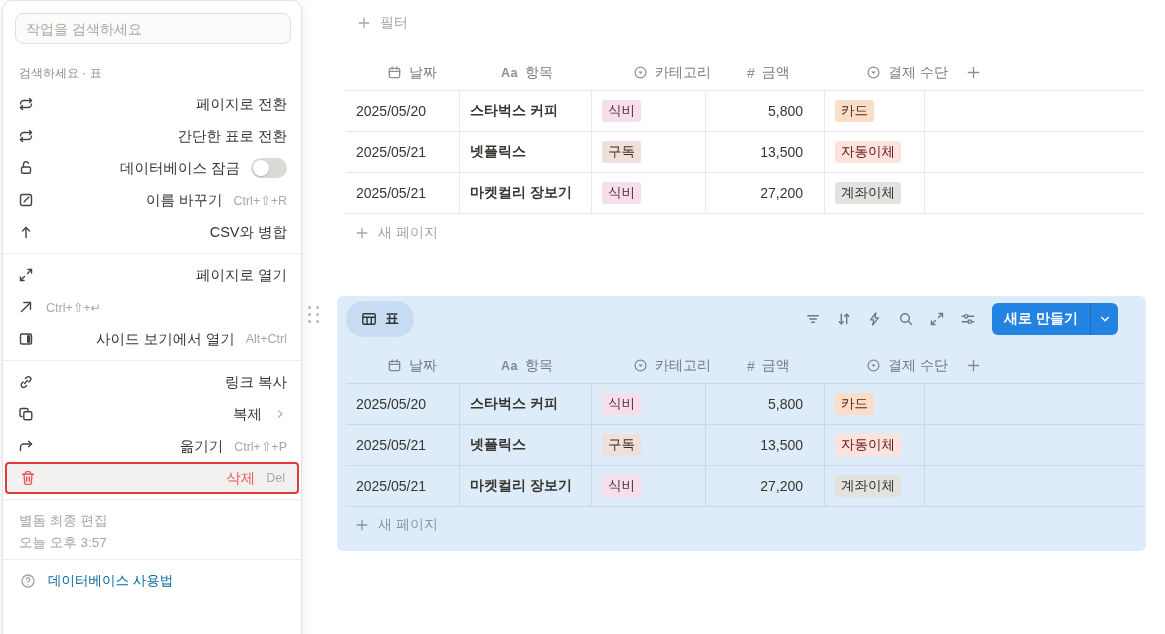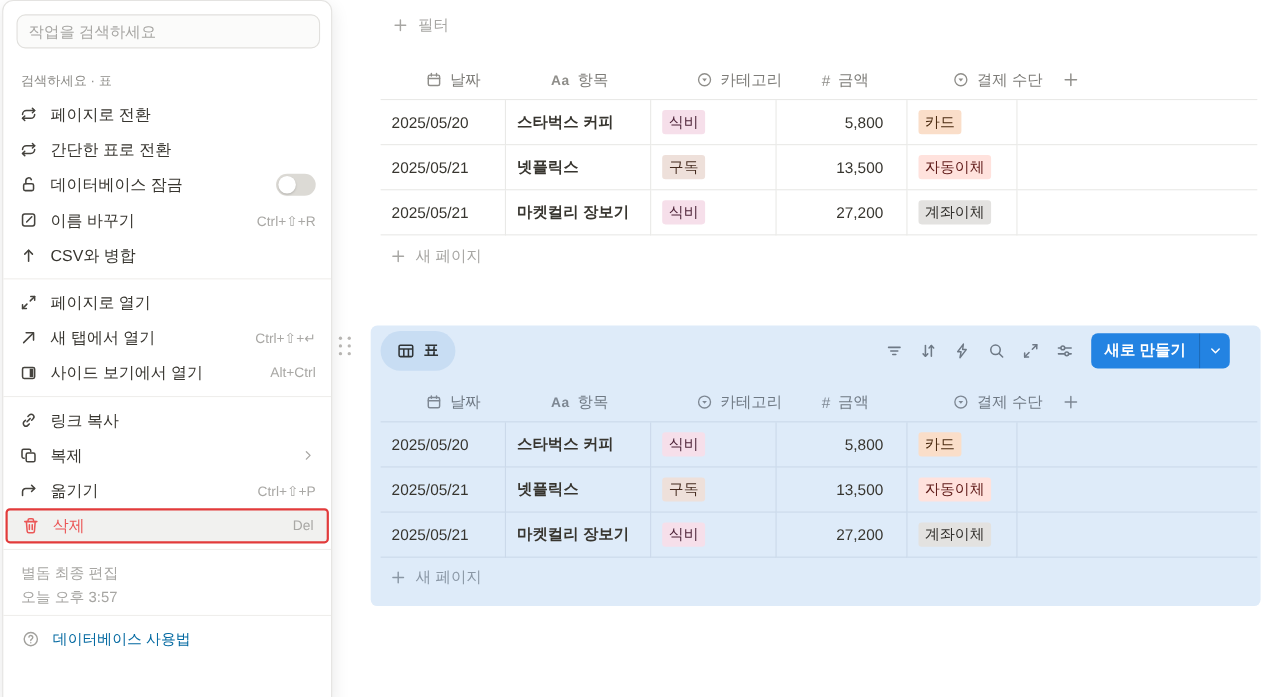--- a/index.html
+++ b/index.html
@@ -11,21 +11,21 @@
   .menu-panel { position:absolute; left:2px; top:0; width:300px; height:644px;
     background:#fff; border:1px solid #E4E3E1; border-radius:10px;
     box-shadow:0 6px 16px rgba(0,0,0,.09); padding-top:12px; z-index:5; }
   .menu-search { display:block; width:276px; margin:0 12px 12px; height:31px;
     border:1px solid #E1E0DD; border-radius:8px; background:#FBFBFA;
     padding:0 10px; font-size:14px; color:#37352F; outline:none;
     font-family:inherit; }
   .menu-search::placeholder { color:#A7A6A3; }
   .menu-section-label { padding:9px 16px 6px; font-size:12px; color:#8D8C88; }
   .menu-item { display:flex; align-items:center; height:32px; padding:0 14px;
-    gap:11px; font-size:14.5px; color:#37352F; cursor:pointer; }
+    gap:11px; font-size:14.5px; color:#37352F; cursor:pointer;text-align:right; }
   .mi-icon { width:18px; display:flex; justify-content:center; color:#45433E; flex:none; }
   .mi-label { flex:1; white-space:nowrap; }
   .mi-shortcut { font-size:12.5px; color:#A9A8A5; white-space:nowrap; }
   .menu-divider { height:1px; background:#EFEEEC; margin:5px 0; }
   .toggle { width:36px; height:20px; border-radius:10px; background:#DCDAD5; position:relative; }
   .toggle-knob { position:absolute; left:2px; top:2px; width:16px; height:16px;
     border-radius:50%; background:#fff; box-shadow:0 1px 2px rgba(0,0,0,.18); }
   .menu-item.danger { margin:0 2px; height:32px; border:2px solid #E23B3B;
     border-radius:4px; background:#F1F1EF; padding:0 12px; color:#EB5757; }
   .menu-item.danger .mi-icon { color:#EB5757; }
@@ -164,21 +164,20 @@
     <span class="mi-label">페이지로 열기</span>
   </div>
 
   <div class="menu-item">
     <span class="mi-icon">
       <svg width="16" height="16" viewBox="0 0 16 16" fill="none" stroke="currentColor" stroke-width="1.4" stroke-linecap="round" stroke-linejoin="round">
           <path d="M3.5 12.5l8.6-8.6"></path>
           <path d="M5.8 3.5h6.7v6.7"></path>
         </svg>
     </span>
-    <span class="mi-label">새 탭에서 열기</span>
     <span class="mi-shortcut">Ctrl+⇧+↵</span>
   </div>
 
   <div class="menu-item">
     <span class="mi-icon">
       <svg width="16" height="16" viewBox="0 0 16 16" fill="none" stroke="currentColor" stroke-width="1.4">
           <rect x="2.5" y="3" width="11" height="10" rx="1.5"></rect>
           <rect x="9" y="4.2" width="3.3" height="7.6" fill="currentColor" stroke="none"></rect>
         </svg>
     </span>

